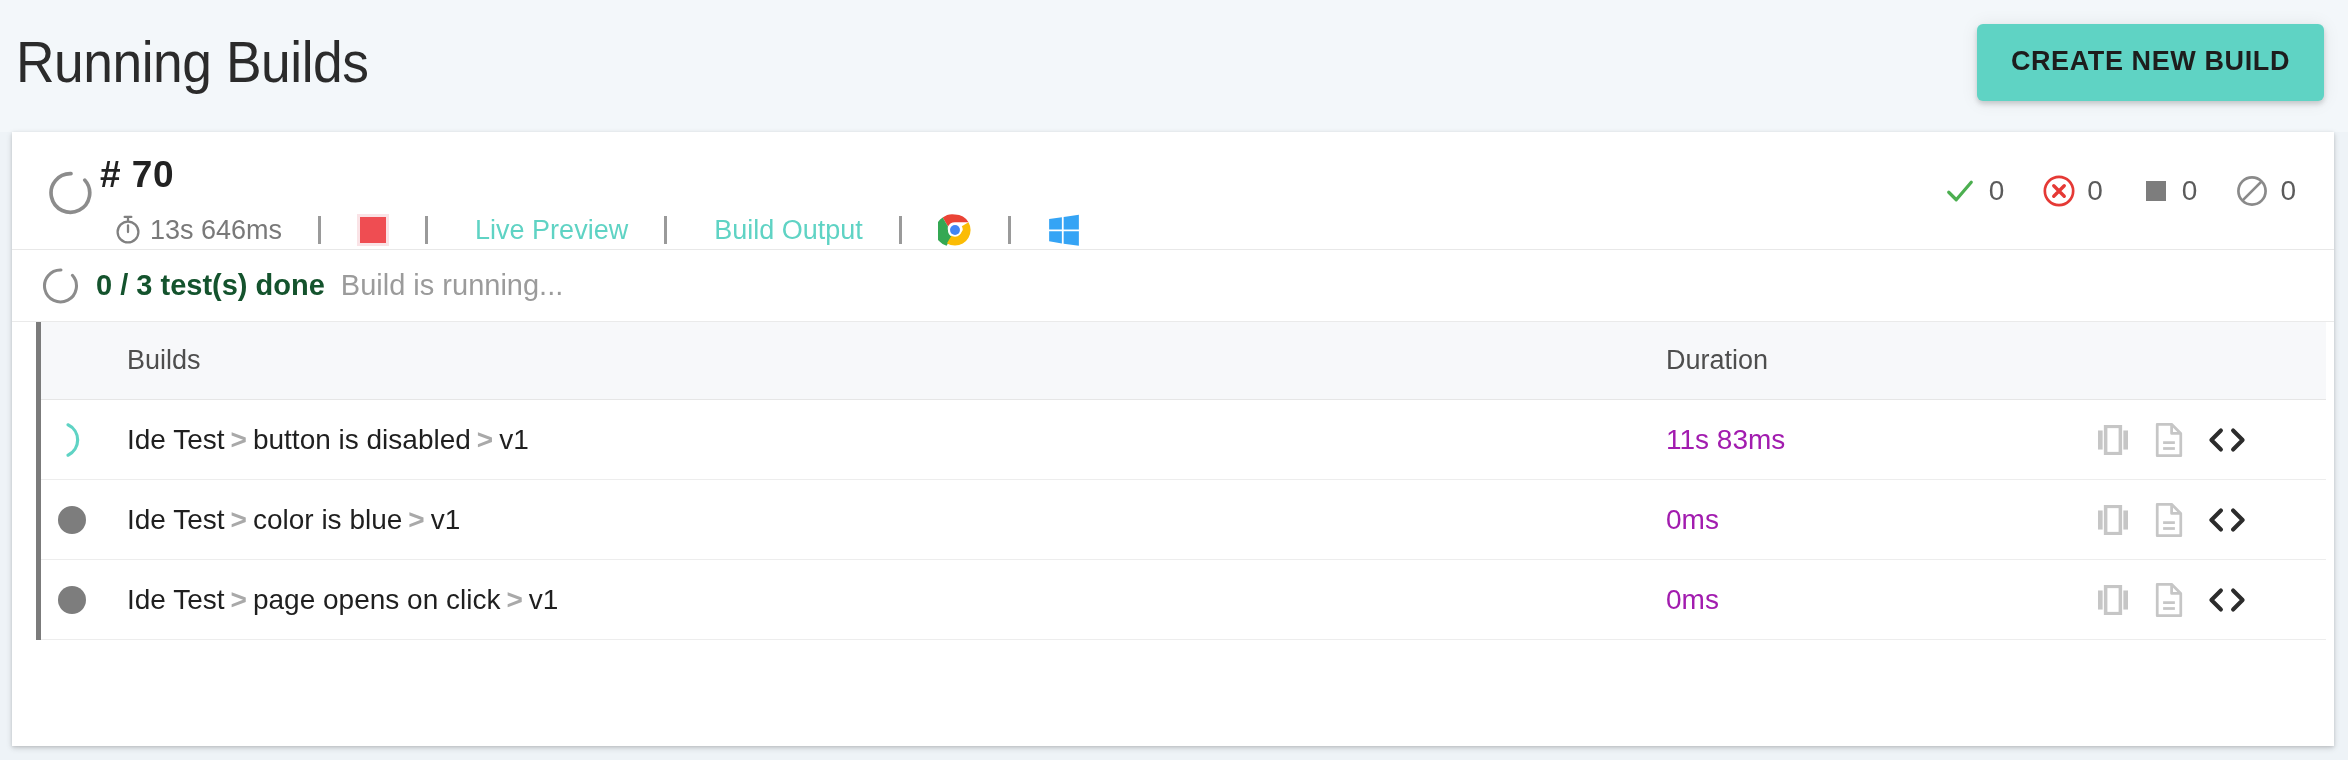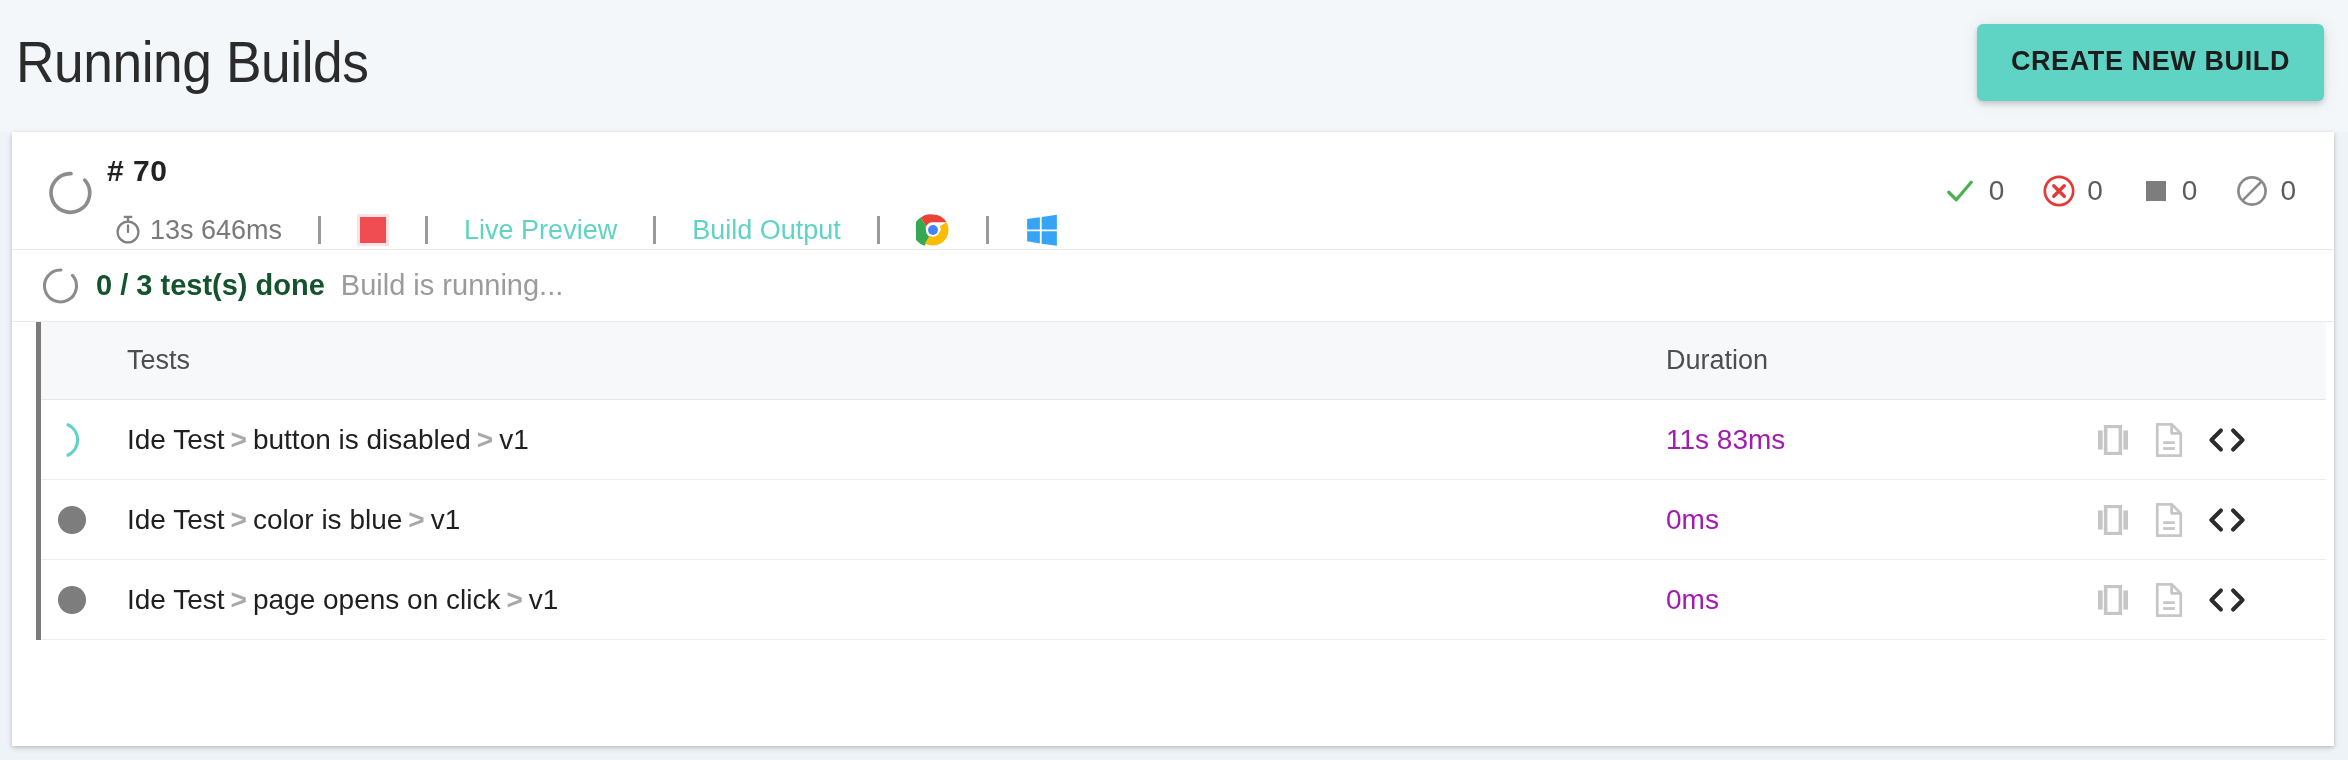--- a/index.html
+++ b/index.html
@@ -60,22 +60,22 @@
     height: 118px;
     border-bottom: 1px solid #e8e8e8;
   }
   .build-spinner {
     position: absolute;
     left: 36px; top: 38px;
     width: 46px; height: 46px;
   }
   .build-id {
     position: absolute;
-    left: 95px; top: 22px;
-    font-size: 30px;
+    left: 88px; top: 22px;
+    font-size: 37px;
     font-weight: bold;
     color: #222;
     letter-spacing: 0.5px;
   }
   .meta-row {
     position: absolute;
     left: 100px; top: 74px;
     display: flex;
     align-items: center;
     height: 48px;
@@ -100,20 +100,21 @@
     background: #ef4d52;
     border: 3px solid #fae3e6;
     cursor: pointer;
   }
   .linkish {
     color: #5fd3c4;
     font-size: 27px;
     text-decoration: none;
     cursor: pointer;
     white-space: nowrap;
+    margin-left: 11px;
   }
   .brand-icon { width: 34px; height: 34px; cursor: pointer; display:block; }
 
   .counters {
     position: absolute;
     right: 38px; top: 0;
     height: 118px;
     display: flex;
     align-items: center;
     gap: 0px;
@@ -294,21 +295,21 @@
       <path d="M25 4 A21 21 0 1 0 40 11" fill="none" stroke="#8c8c8c" stroke-width="4" stroke-linecap="round"></path>
     </svg>
     <span class="progress-done">0 / 3 test(s) done</span>
     <span class="progress-status">Build is running...</span>
   </div>
 
   <div class="table-wrap">
 
     <div class="trow head">
       <div class="col-status"></div>
-      <div class="col-name">Tests</div>
+      <div class="col-name">Builds</div>
       <div class="col-dur">Duration</div>
       <div class="col-icons"></div>
     </div>
 
     <div class="trow">
       <div class="col-status">
         <svg width="40" height="40" viewBox="0 0 50 50">
           <path d="M20 6 A21 21 0 0 1 20 44" fill="none" stroke="#5fd3c4" stroke-width="4" stroke-linecap="round"></path>
         </svg>
       </div>

